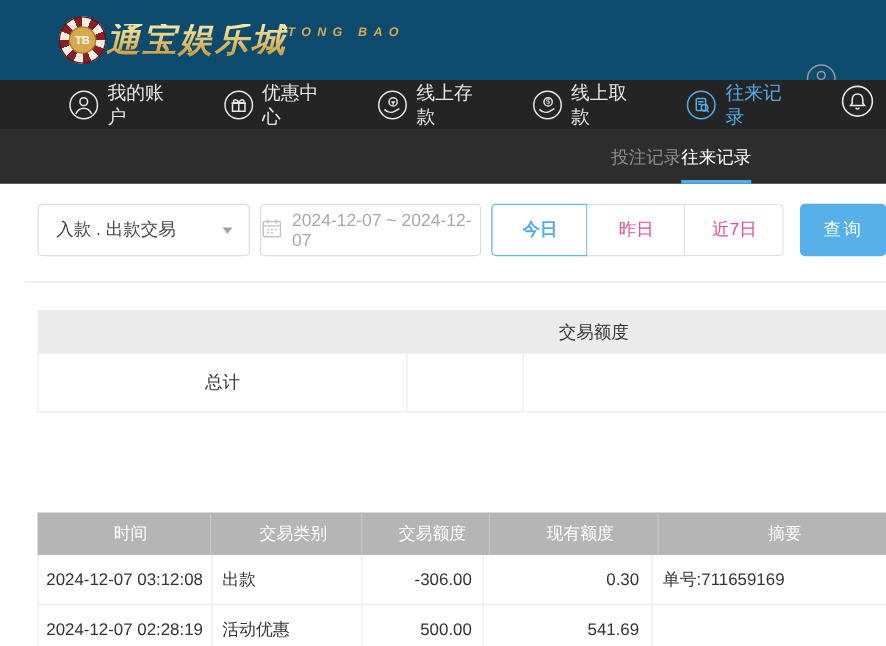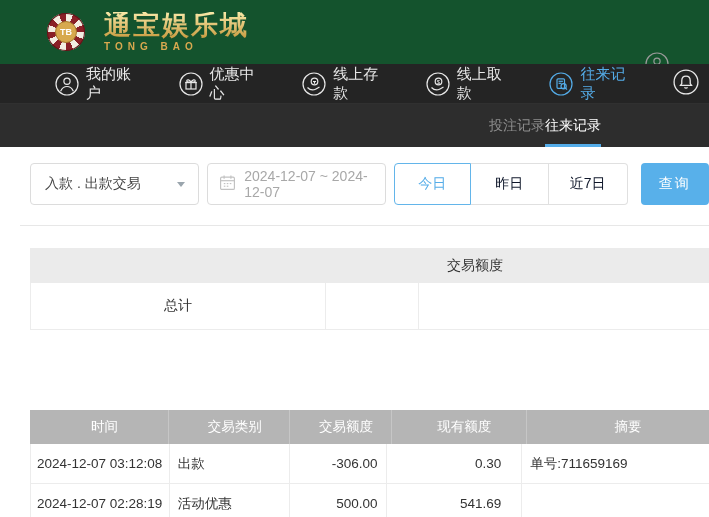--- a/index.html
+++ b/index.html
@@ -1,30 +1,30 @@
 <!DOCTYPE html>
 <html><head>
 <meta charset="utf-8">
 <style>
   * { box-sizing: border-box; margin: 0; padding: 0; }
   html,body { width:709px; height:517px; overflow:hidden; background:#fff;
     font-family:"Liberation Sans","DejaVu Sans",sans-serif; }
   .page { position:relative; width:709px; height:517px; overflow:hidden; }
 
   
-  .topbar { height:64px; background:#14532d; position:relative; display:flex; align-items:center; }
+  .topbar { height:64px; background:#0c4a6e; position:relative; display:flex; align-items:center; }
   .logo { display:flex; align-items:center; margin-left:47px; }
   .chip { width:38px; height:38px; border-radius:50%;
     background:repeating-conic-gradient(#f3eee2 0 22.5deg, #8a2027 22.5deg 45deg);
     box-shadow:0 0 0 1px #5e1317 inset; position:relative; flex:0 0 auto; }
   .chip-core { position:absolute; left:50%; top:50%; transform:translate(-50%,-50%);
     width:22px; height:22px; border-radius:50%; background:#d7a94e;
     border:1px solid #a87a2c; display:flex; align-items:center; justify-content:center;
     color:#fff; font-size:9px; font-weight:bold; }
-  .logo-text { margin-left:19px; display:flex; flex-direction:column; line-height:1; }
+  .logo-text { margin-left:0; display:flex; flex-direction:row; line-height:1;font-style:italic; }
   .logo-cn { font-size:27px; font-weight:bold; letter-spacing:2px;
     background:linear-gradient(#f9e9a8,#c79a3e); -webkit-background-clip:text;
     background-clip:text; color:transparent; }
   .logo-en { font-size:10px; font-weight:bold; letter-spacing:5px; color:#d9a94f; margin-top:3px; }
   .userbox { position:absolute; left:645px; top:16px; height:64px; display:flex;
     align-items:flex-end; gap:8px; white-space:nowrap; }
   .userbox .uicon { color:#9a9a9a; }
   .username { color:#4a9fe0; font-size:14px; }
 
   
@@ -45,29 +45,29 @@
 
   
   .content { background:#fff; }
   .filters { display:flex; align-items:center; margin:10px 0 0 30px; height:54px; }
   .select-box { width:185px; height:42px; border:1px solid #dcdcdc; border-radius:4px;
     display:flex; align-items:center; justify-content:space-between;
     padding:0 13px 0 14px; font-size:14px; color:#444; background:#fff; cursor:pointer; }
   .caret { width:0; height:0; border-left:4px solid transparent;
     border-right:4px solid transparent; border-top:5px solid #9aa5ad; }
   .date-box { width:197px; height:42px; border:1px solid #dcdcdc; border-radius:4px;
-    margin-left:8px; display:flex; align-items:center; padding-left:11px; gap:8px;
+    margin-left:8px; display:flex; align-items:center; gap:8px;
     font-size:14px; color:#a8a8a8; background:#fff; cursor:pointer; }
   .date-box svg { color:#c2c2c2; flex:0 0 auto; }
   .btn-group { display:flex; margin-left:8px; height:42px; }
   .qbtn { height:42px; border:1px solid #e0e0e0; border-left-width:0; background:#fff;
-    font-size:14px; color:#0f172a; display:flex; align-items:center; justify-content:center;
+    font-size:14px; color:#ec4899; display:flex; align-items:center; justify-content:center;
     cursor:pointer; }
   .qbtn.first { width:77px; border:1px solid #63b5ea; color:#54ace8;
-    border-radius:4px 0 0 4px; }
+    border-radius:4px 0 0 4px;font-weight:bold; }
   .qbtn.mid { width:78px; }
   .qbtn.last { width:79px; border-radius:0 4px 4px 0; }
   .search-btn { margin-left:13px; width:76px; height:42px; background:#58b0ea;
     color:#fff; font-size:14px; border:none; border-radius:4px; cursor:pointer;
     display:flex; align-items:center; justify-content:center; letter-spacing:2px; }
   .divider { margin:14px 0 0 20px; border:none; border-top:1px solid #e7e7e7; }
 
   
   .sum { width:688px; margin:22px 0 0 30px; font-size:14px; color:#333; }
   .sum-head { display:flex; height:35px; background:#ebebeb; align-items:center; }
@@ -85,21 +85,21 @@
     border-right:1px solid #c6c6c6;margin-left:11px; }
   .tx-head > div:last-child { border-right:none; }
   .tx-row { display:flex; height:40px; border-left:1px solid #ececec;
     border-bottom:1px solid #ececec; background:#fff; }
   .tx-row > div { display:flex; align-items:center; border-right:1px solid #ececec; }
   .c1 { width:139px; } .c2 { width:120px; } .c3 { width:98px; }
   .c4 { width:135px; } .c5 { width:196px; }
   .tx-row .c1 { padding-left:6px; }
   .tx-row .c2 { padding-left:8px; }
   .tx-row .c3 { justify-content:flex-end; padding-right:9px; }
-  .tx-row .c4 { justify-content:flex-end; padding-right:20px; }
+  .tx-row .c4 { justify-content:flex-end; padding-right:10px; }
   .tx-row .c5 { padding-left:8px; }
 </style>
 </head>
 <body>
 
 <div class="page">
 
   <header class="topbar">
     <div class="logo">
       <div class="chip">

